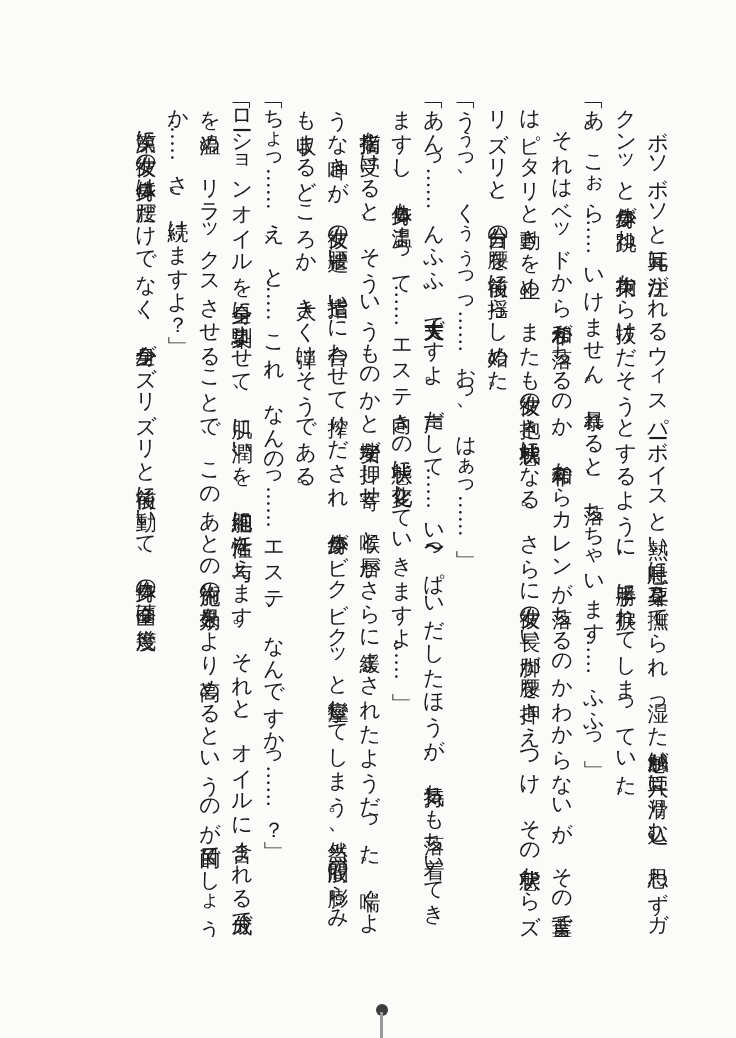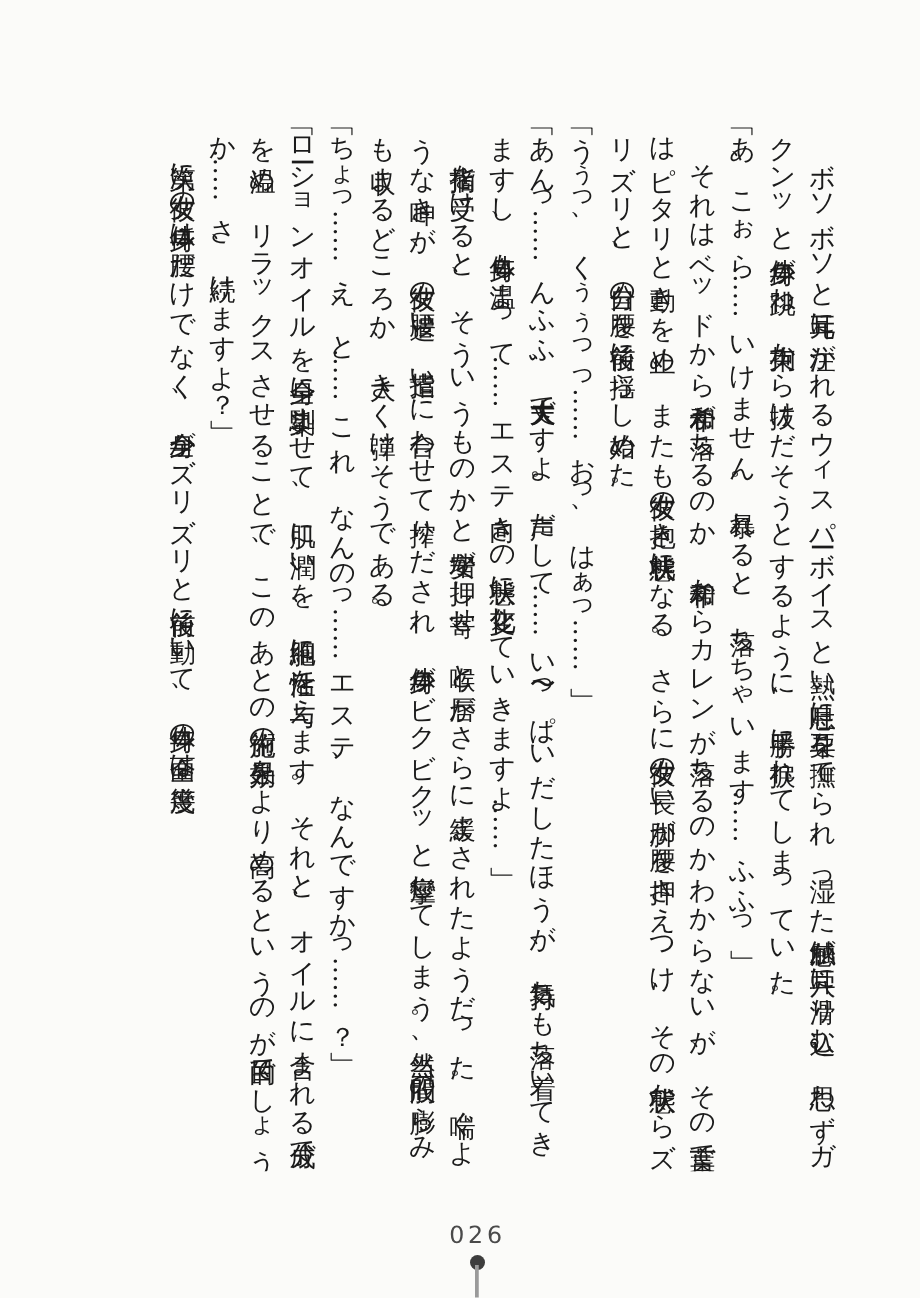--- a/index.html
+++ b/index.html
@@ -85,20 +85,17 @@
     <p class="dialogue">「あ、こぉら……いけません。暴れると、落ちちゃいます……ふふっ」</p>
     <p>それはベッドから和希が落ちるのか、和希からカレンが落ちるのかわからないが、その言葉で和希はピタリと動きを止め、またも彼女の抱き枕状態になる。さらに彼女の長い脚が腰を押さえつけ、その状態からズリズリと、自分の腰を前後に揺らし始めた。</p>
     <p class="dialogue">「うぅっ、くぅぅっっ……おっ、はぁっ……」</p>
     <p class="dialogue">「あんっ……んふふ、大丈夫ですよ。声だして……い〜っぱいだしたほうが、気持ちも落ち着いてきますし、身体も温まって……エステ向きの状態に変化していきますよ……」</p>
     <p>指摘を受けると、そういうものかと安堵が押し寄せ、喉と唇がさらに緩まされたようだった。喘ぐような呻きが、彼女の腰遣い、指遣いに合わせて搾りだされ、身体がビクビクッと痙攣してしまう。当然、股間の膨らみも収まるどころか、大きく弾けそうである。</p>
     <p class="dialogue">「ちょっ……え、と……これ、なんのっ……エステ、なんですかっ……？」</p>
     <p class="dialogue">「ローションオイルを全身に馴染ませて、肌に潤いを、細胞に活性を与えます。それと、オイルに含まれる成分で心身を温め、リラックスさせることで、このあとの施術の効果をより高めるというのが目的でしょうか……さ、続けますよ？」</p>
     <p>次第に彼女の身体は腰だけでなく、全身がズリズリと前後に動いて、身体の全面は幾度</p>
   </section>
 
-  <div class="footer-pagenum">
-    <span>026</span>
-  </div>
 
   <div class="pin-dot"></div>
   <div class="pin-stem"></div>
 
 </main>
 
 </body></html>

